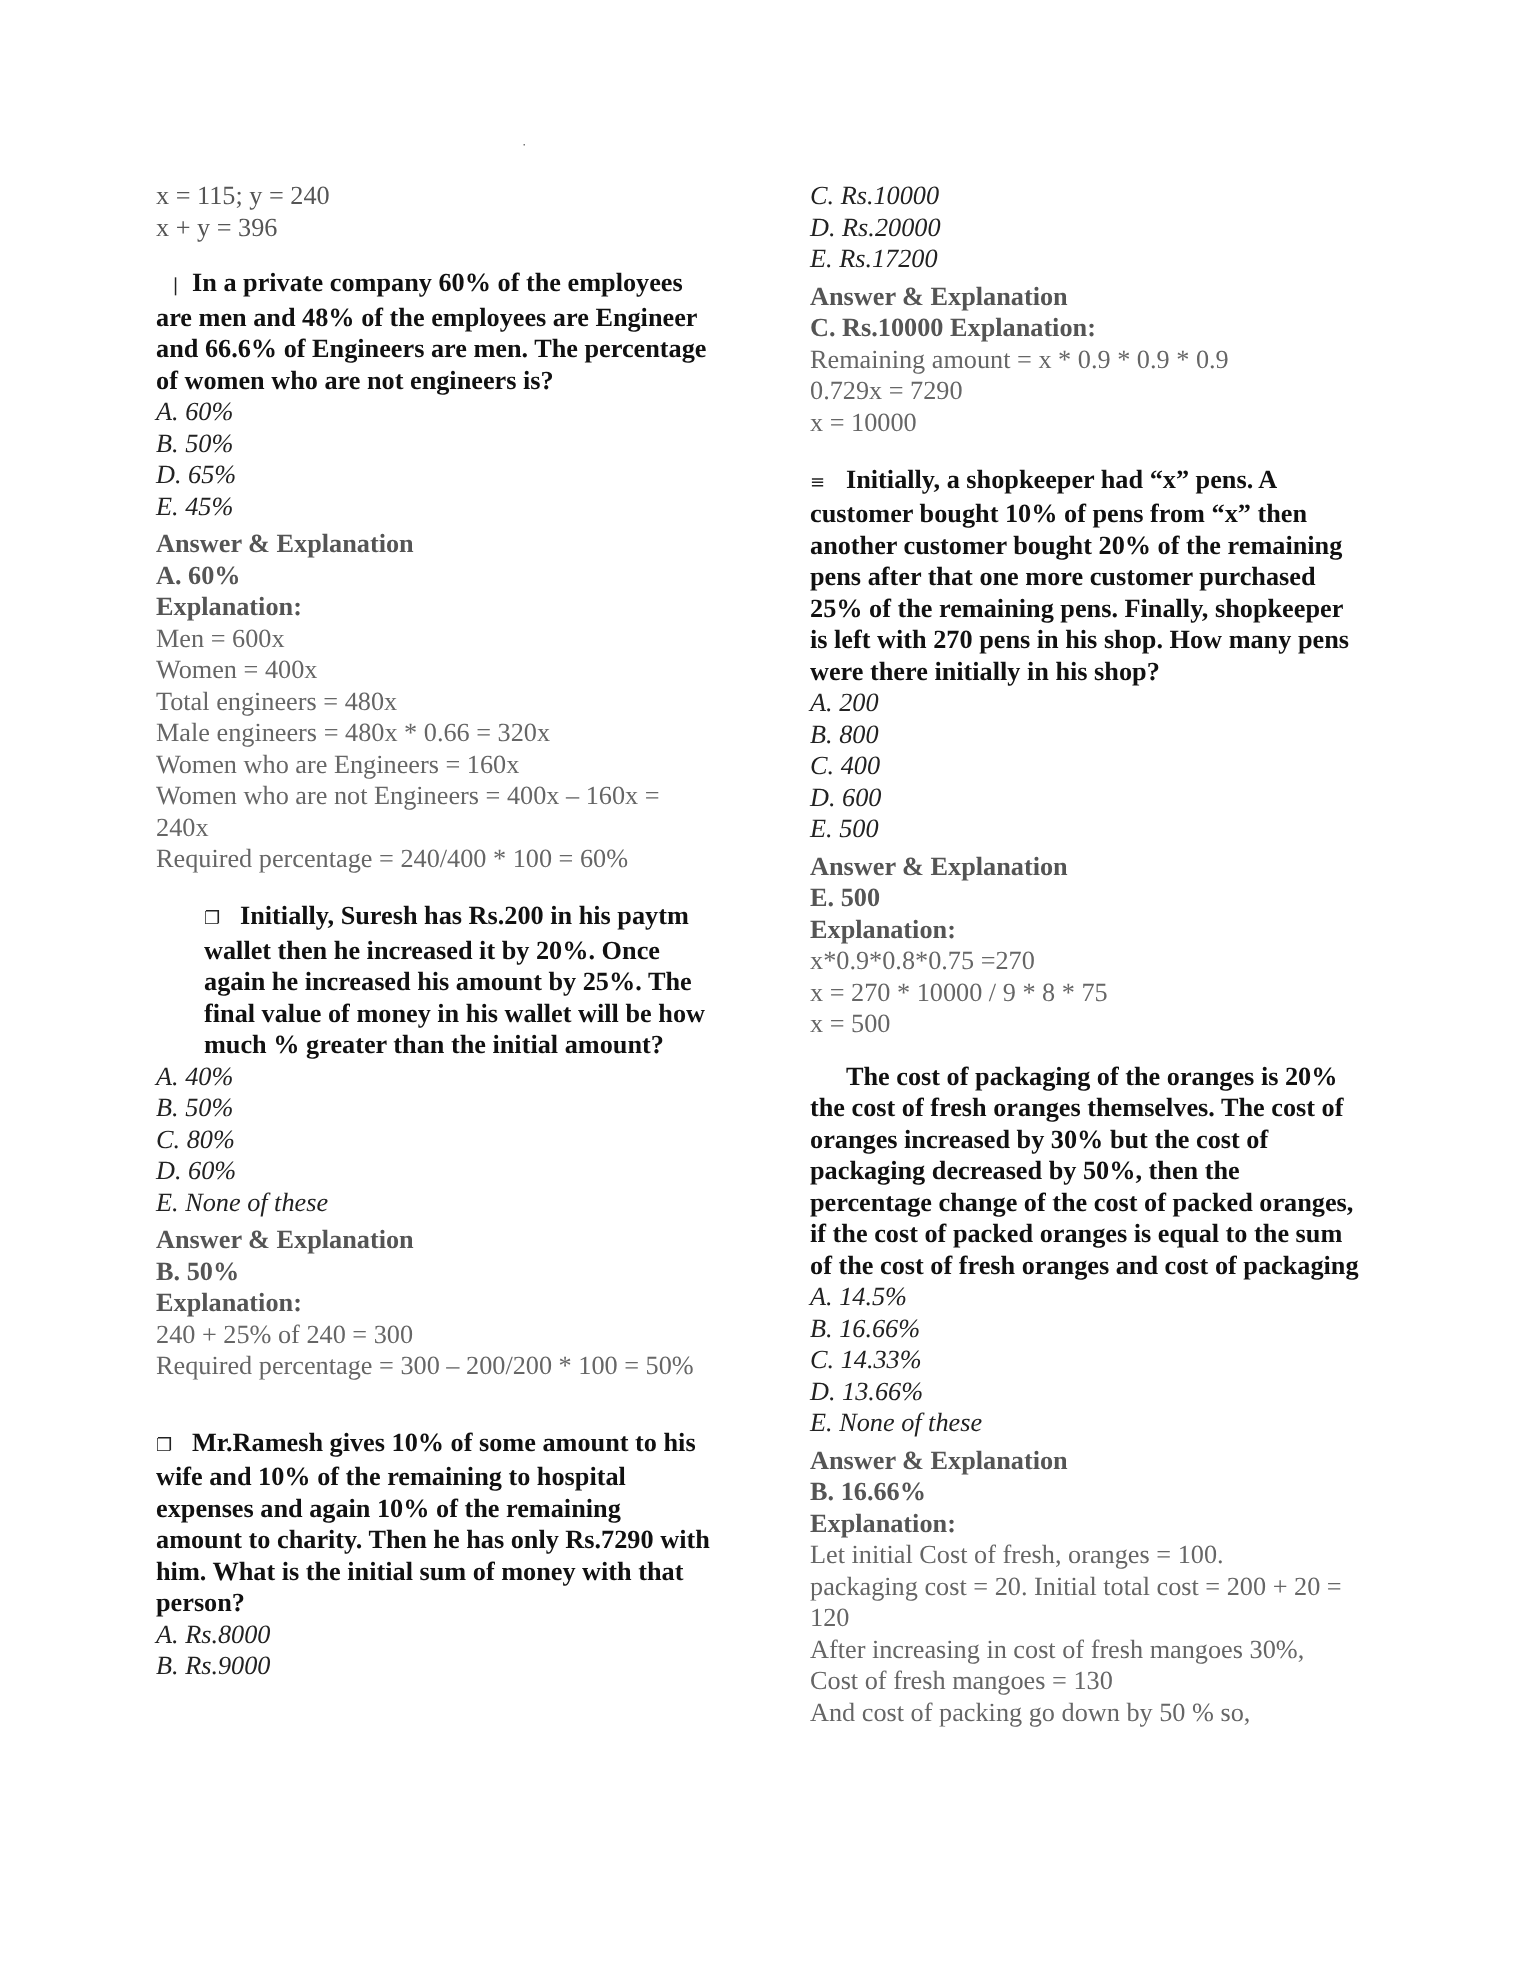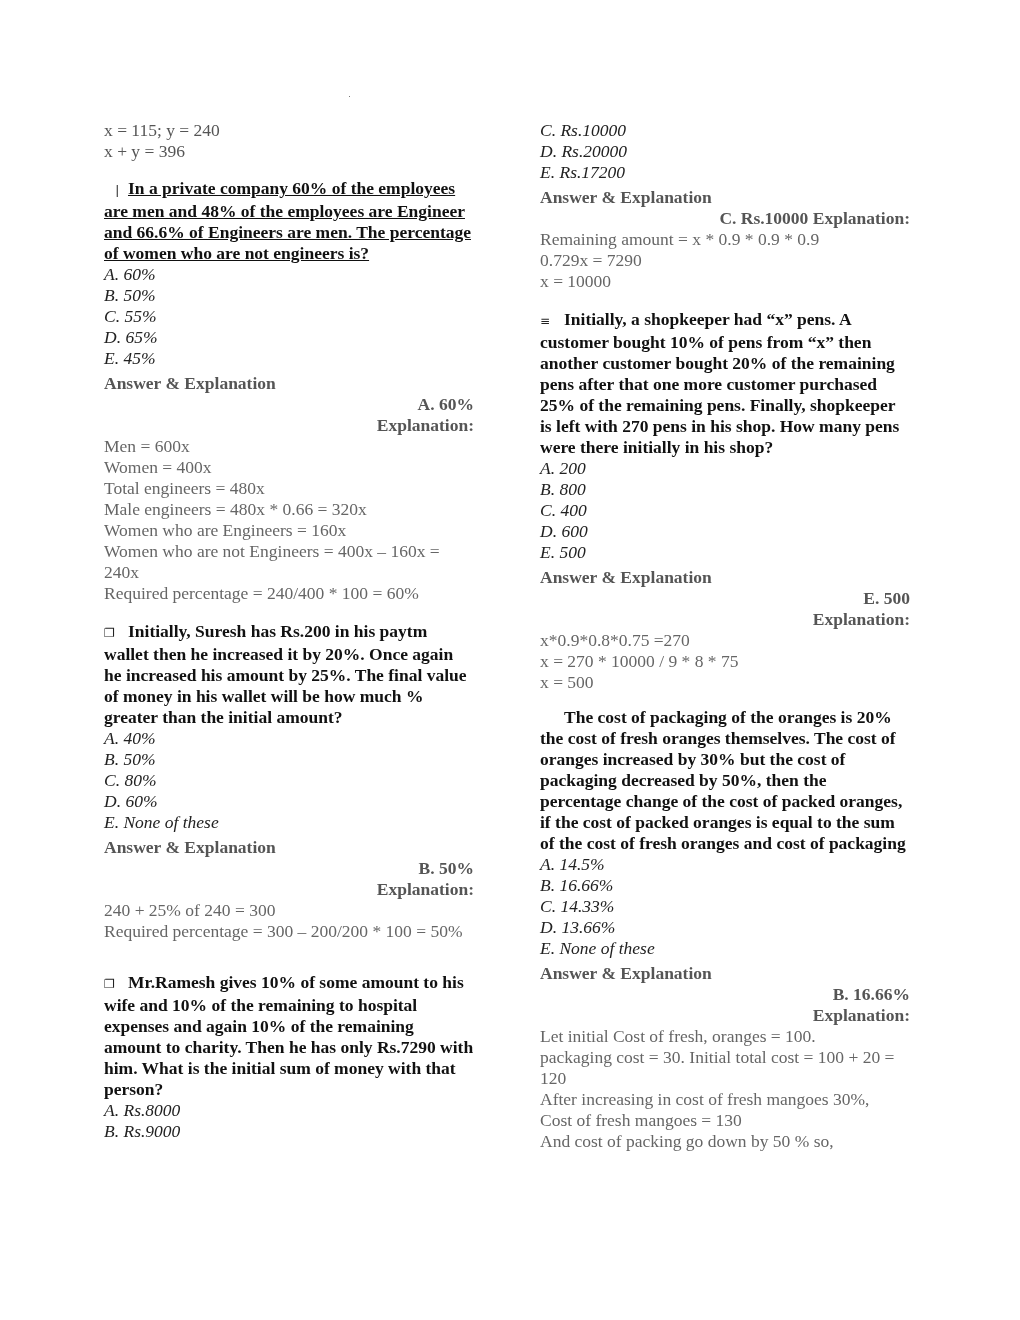--- a/index.html
+++ b/index.html
@@ -53,53 +53,51 @@
     }
     .opt { color: #222222; font-style: italic; }
     .ans-head {
       font-weight: bold;
       color: #555555;
       margin-top: 4px;
     }
     .ans-val, .exp-head {
       font-weight: bold;
       color: #555555;
-      text-align: right;
     }
     .exp { color: #666666; white-space: normal; }
   </style>
 </head>
 <body>
 
 <div class="dot"></div>
 
 <div class="col col-left">
   <span class="line plain">x = 115; y = 240</span>
   <span class="line plain">x + y = 396</span>
 
-  <div class="q" style="margin-top:16px;text-decoration:underline;">
+  <div class="q" style="margin-top:16px;">
     <span class="bullet" style="padding-left:8px;width:16px;">❘</span><span>In a private company 60% of the employees are men and 48% of the employees are Engineer and 66.6% of Engineers are men. The percentage of women who are not engineers is?</span>
   </div>
   <span class="line opt">A. 60%</span>
   <span class="line opt">B. 50%</span>
-  <span class="line opt">C. 55%</span>
   <span class="line opt">D. 65%</span>
   <span class="line opt">E. 45%</span>
   <span class="line ans-head">Answer &amp; Explanation</span>
   <span class="line ans-val">A. 60%</span>
   <span class="line exp-head">Explanation:</span>
   <span class="line exp">Men = 600x</span>
   <span class="line exp">Women = 400x</span>
   <span class="line exp">Total engineers = 480x</span>
   <span class="line exp">Male engineers = 480x * 0.66 = 320x</span>
   <span class="line exp">Women who are Engineers = 160x</span>
   <span class="line exp">Women who are not Engineers = 400x – 160x = 240x</span>
   <span class="line exp">Required percentage = 240/400 * 100 = 60%</span>
 
-  <div class="q" style="margin-top:17px;">
+  <div class="q" style="margin-top:17px;margin-left:32px;">
     <span class="bullet">❐</span><span>Initially, Suresh has Rs.200 in his paytm wallet then he increased it by 20%. Once again he increased his amount by 25%. The final value of money in his wallet will be how much % greater than the initial amount?</span>
   </div>
   <span class="line opt">A. 40%</span>
   <span class="line opt">B. 50%</span>
   <span class="line opt">C. 80%</span>
   <span class="line opt">D. 60%</span>
   <span class="line opt">E. None of these</span>
   <span class="line ans-head">Answer &amp; Explanation</span>
   <span class="line ans-val">B. 50%</span>
   <span class="line exp-head">Explanation:</span>
@@ -143,17 +141,17 @@
   </div>
   <span class="line opt">A. 14.5%</span>
   <span class="line opt">B. 16.66%</span>
   <span class="line opt">C. 14.33%</span>
   <span class="line opt">D. 13.66%</span>
   <span class="line opt">E. None of these</span>
   <span class="line ans-head">Answer &amp; Explanation</span>
   <span class="line ans-val">B. 16.66%</span>
   <span class="line exp-head">Explanation:</span>
   <span class="line exp">Let initial Cost of fresh, oranges = 100.</span>
-  <span class="line exp">packaging cost = 30. Initial total cost = 100 + 20 = 120</span>
+  <span class="line exp">packaging cost = 20. Initial total cost = 200 + 20 = 120</span>
   <span class="line exp">After increasing in cost of fresh mangoes 30%,</span>
   <span class="line exp">Cost of fresh mangoes = 130</span>
   <span class="line exp">And cost of packing go down by 50 % so,</span>
 </div>
 
 </body></html>

